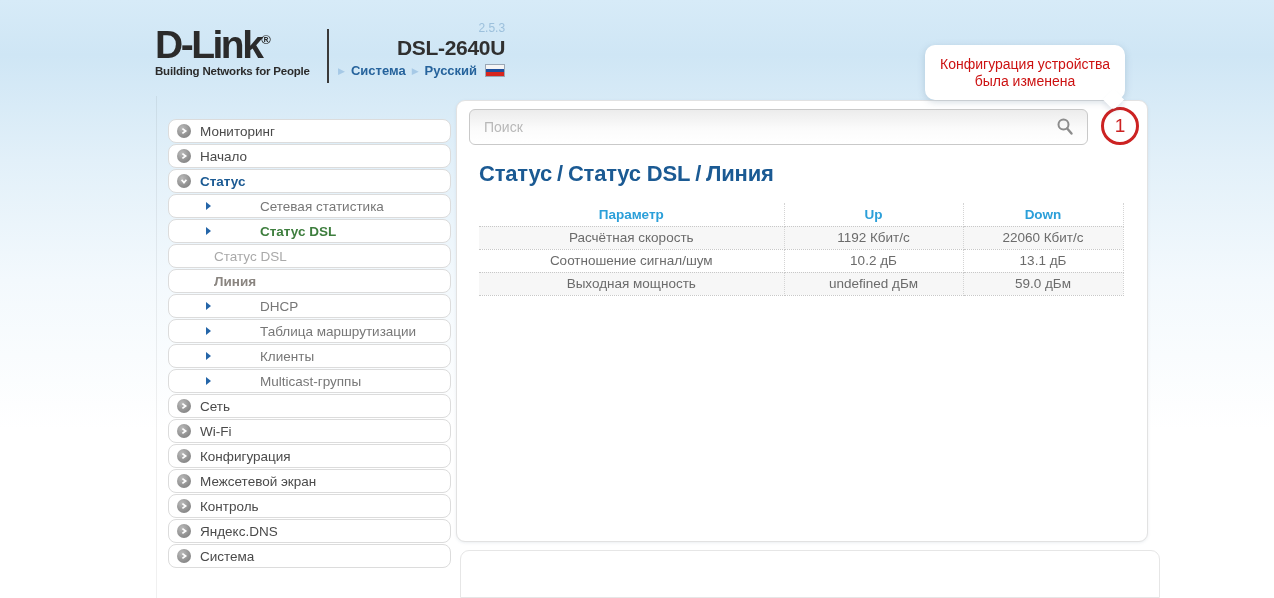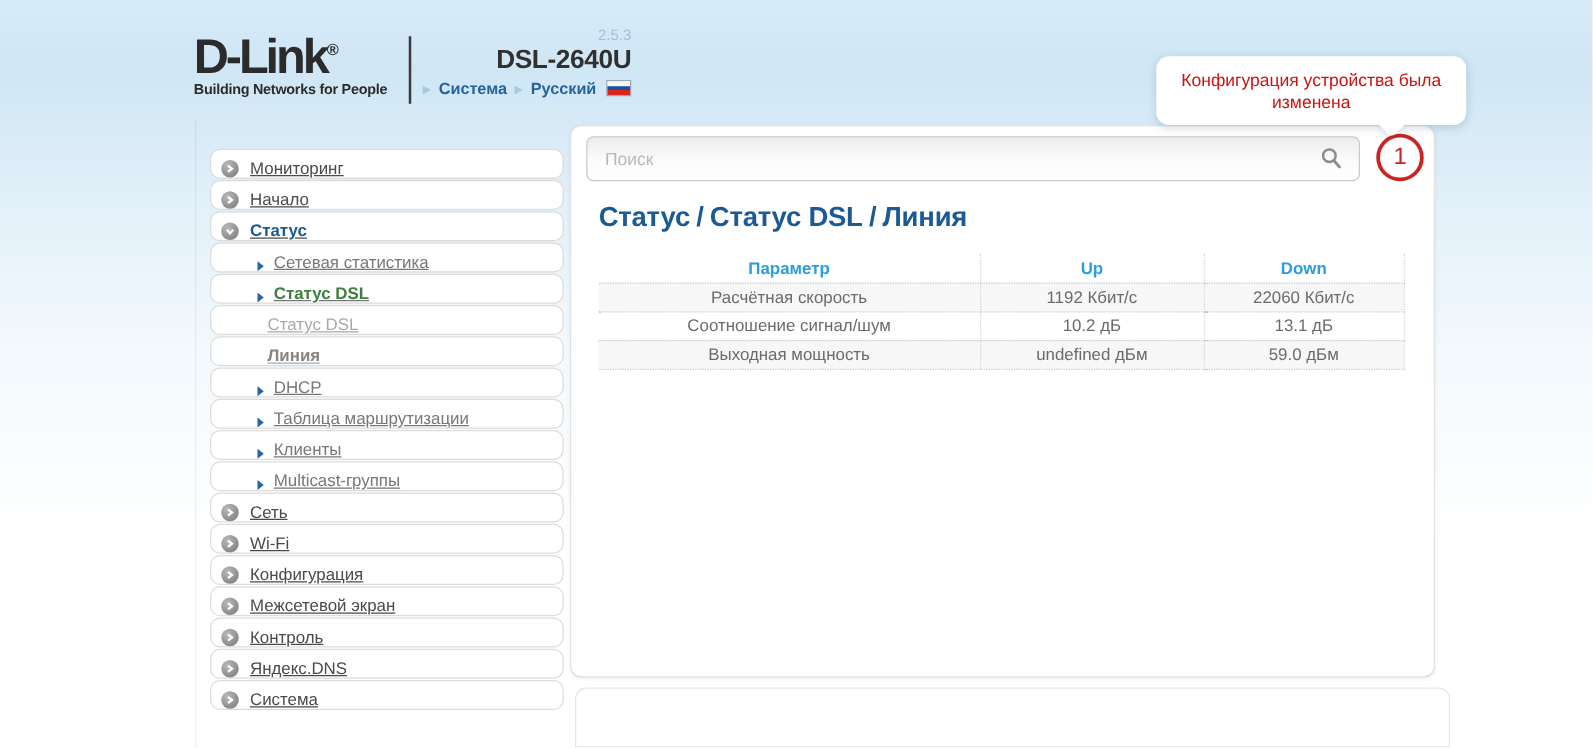--- a/index.html
+++ b/index.html
@@ -25,21 +25,21 @@
   .nav-arrow { color:#a6c9e6; font-size:9px; }
   .nav-link { color:#26639c; font-weight:bold; cursor:pointer; }
   .flag { display:inline-block; width:20px; height:13px; border:1px solid #9aa7b5; margin-left:2px; }
   .flag div { height:33.33%; }
   .flag .f-w { background:#f5f5f5; }
   .flag .f-b { background:#1e4f9c; }
   .flag .f-r { background:#d8251d; }
 
   
   .tooltip {
-    position:absolute; left:925px; top:45px; width:248px; height:55px;
+    position:absolute; left:925px; top:45px; width:200px; height:55px;
     background:#ffffff; border-radius:10px; box-shadow:0 2px 7px rgba(80,110,140,0.25);
     display:flex; align-items:center; justify-content:center; text-align:center;
     font-size:14px; color:#cc1111; line-height:17px; z-index:30; padding:4px 10px;
   }
   .tooltip::after {
     content:""; position:absolute; bottom:-7px; left:181px; width:15px; height:15px;
     background:#fff; transform:rotate(45deg); border-radius:0 0 4px 0;
     box-shadow:3px 3px 5px rgba(80,110,140,0.12);
   }
   .badge {
@@ -78,26 +78,25 @@
   }
   .status-table th { color:#2b9fd9; font-weight:bold; }
   .status-table td { color:#6b6b6b; }
   .status-table tbody tr:nth-child(odd) { background:#f7f7f7; }
 
   
   .sidebar { position:absolute; left:168px; top:119px; width:283px; }
   .menu-item {
     height:24px; margin-bottom:1px; background:#fff;
     border:1px solid #dcdcdc; border-radius:8px;
-    display:flex; align-items:flex-end; font-size:13.5px; color:#4a4a4a;
+    display:flex; align-items:center; font-size:13.5px; color:#4a4a4a;
     cursor:pointer;
-    text-decoration:underline;
   }
   .menu-item.lvl1 { padding-left:8px; }
-  .menu-item.lvl2 { padding-left:37px; color:#777; }
+  .menu-item.lvl2 { padding-left:37px; color:#777;gap:41px; }
   .menu-item.lvl3 { padding-left:45px; color:#a9a9a9; }
   .menu-item.expanded .item-label { color:#1b5a93; font-weight:bold; }
   .menu-item.active-green .item-label { color:#3e7e3e; font-weight:bold; }
   .menu-item.current .item-label { color:#8a8580; font-weight:bold; }
   .orb {
     width:14px; height:14px; border-radius:50%; margin-right:9px; flex:0 0 14px;
     background:radial-gradient(circle at 35% 30%, #b9b9b9, #8a8a8a 70%);
     display:flex; align-items:center; justify-content:center;
   }
   .tri { width:0; height:0; border-left:5px solid #2465a8; border-top:4px solid transparent; border-bottom:4px solid transparent; margin-right:8px; flex:0 0 5px; }

